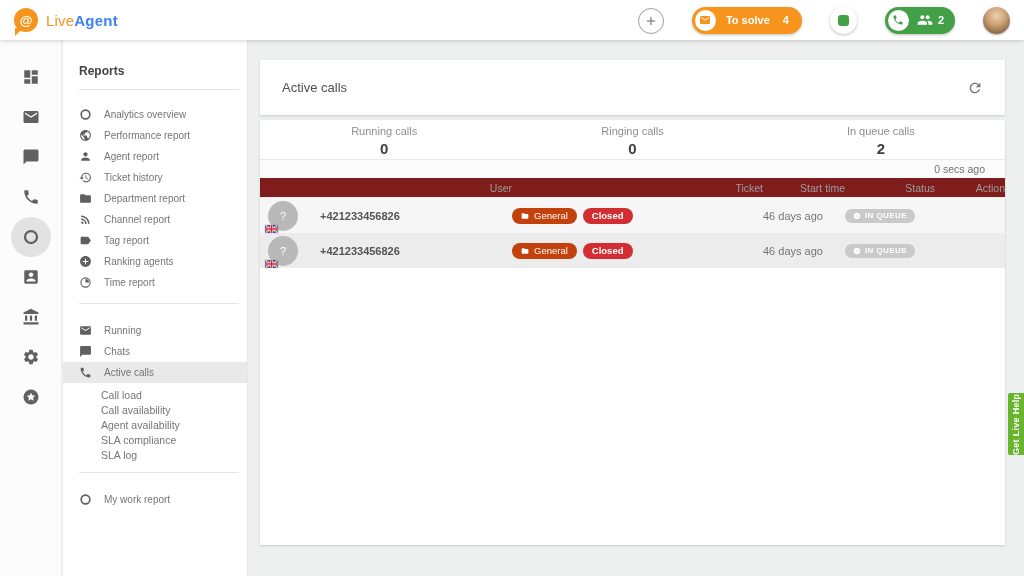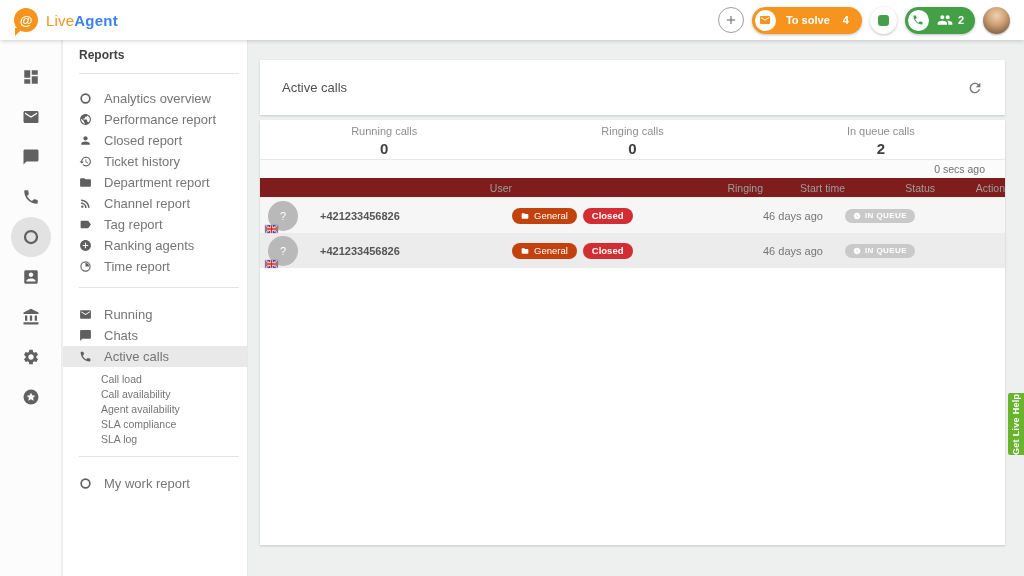--- a/index.html
+++ b/index.html
@@ -11,21 +11,21 @@
             box-shadow:0 1px 4px rgba(0,0,0,.18); z-index:30; display:flex; align-items:center;
             justify-content:space-between; padding:0 14px; }
   .brand { display:flex; align-items:center; gap:8px; }
   .logo-bubble { width:24px; height:24px; background:#f7941e; border-radius:50%; position:relative;
                  color:#fff; font-weight:bold; font-size:13px; display:flex; align-items:center; justify-content:center; }
   .logo-bubble::after { content:""; position:absolute; left:1px; bottom:-4px;
                  border:4px solid transparent; border-top-color:#f7941e; border-left-color:#f7941e; }
   .brand-text { font-size:15px; letter-spacing:.2px; }
   .brand-live { color:#f7941e; }
   .brand-agent { color:#3b82f6; font-weight:bold; }
-  .header-actions { display:flex; align-items:center; gap:8px; }
+  .header-actions { display:flex; align-items:flex-end; gap:28px; }
   .add-btn { width:26px; height:26px; border-radius:50%; border:1.5px solid #9e9e9e; color:#757575;
              display:flex; align-items:center; justify-content:center; background:#fff; cursor:pointer; }
   .add-btn .micon { width:14px; height:14px; }
   .pill { height:27px; border-radius:14px; display:flex; align-items:center; color:#fff;
           font-size:11px; font-weight:bold; cursor:pointer; box-shadow:0 1px 3px rgba(0,0,0,.25); }
   .pill .circ { width:21px; height:21px; background:#fff; border-radius:50%; display:flex;
                 align-items:center; justify-content:center; margin-left:3px; flex:none; }
   .circ .micon { width:12px; height:12px; }
   .tosolve { background:#f7941e; padding-right:13px; }
   .tosolve .circ { color:#f7941e; }
@@ -45,25 +45,25 @@
   
   .rail { position:absolute; left:0; top:40px; bottom:0; width:62px; background:#fcfcfc;
           border-right:1px solid #ececec; padding-top:17px; display:flex; flex-direction:column; align-items:center; z-index:5; }
   .rail-item { width:40px; height:40px; display:flex; align-items:center; justify-content:center;
                color:#616161; cursor:pointer; border-radius:50%; flex:none; }
   .rail-item .micon { width:18px; height:18px; }
   .rail-item.active { background:#e2e2e2; }
 
   
   .menu { position:absolute; left:63px; top:40px; bottom:0; width:185px; background:#fff;
-          border-right:1px solid #e7e7e7; padding-top:8px; z-index:4; }
+          border-right:1px solid #e7e7e7; padding-top:24px; z-index:4; }
   .menu-title { padding-left:16px; font-size:12px; font-weight:bold; color:#424242; }
   .menu-divider { height:1px; background:#e4e4e4; margin:11px 8px 14px 16px; }
   .menu-divider.mid { margin:10px 8px 16px 16px; }
-  .menu-item { height:21px; display:flex; align-items:center; padding-left:16px; font-size:13px;
+  .menu-item { height:21px; display:flex; align-items:center; padding-left:16px; font-size:10px;
                color:#757575; cursor:pointer; white-space:nowrap; }
   .menu-item .micon { width:13px; height:13px; margin-right:12px; color:#5f5f5f; flex:none; }
   .menu-item.active { background:#e9e9e9; }
   .menu-sub { height:15px; display:flex; align-items:center; padding-left:38px; font-size:10.5px;
               color:#757575; cursor:pointer; white-space:nowrap; }
   .menu-sub.first { margin-top:4px; }
   .micon svg { display:block; width:100%; height:100%; }
 
   
   .main { position:absolute; left:248px; top:40px; right:0; bottom:0; background:#eef0ef; }
@@ -247,21 +247,21 @@
         </svg>
       </span>
       <span>Performance report</span>
     </div>
   <div class="menu-item">
       <span class="micon">
         <svg viewBox="0 0 24 24" fill="currentColor">
           <path d="M12 12c2.21 0 4-1.79 4-4s-1.79-4-4-4-4 1.79-4 4 1.79 4 4 4zm0 2c-2.67 0-8 1.34-8 4v2h16v-2c0-2.66-5.33-4-8-4z"></path>
         </svg>
       </span>
-      <span>Closed report</span>
+      <span>Agent report</span>
     </div>
   <div class="menu-item">
       <span class="micon">
         <svg viewBox="0 0 24 24" fill="currentColor">
           <path d="M13 3c-4.97 0-9 4.03-9 9H1l3.89 3.89.07.14L9 12H6c0-3.87 3.13-7 7-7s7 3.13 7 7-3.13 7-7 7c-1.93 0-3.68-.79-4.94-2.06l-1.42 1.42C8.27 19.99 10.51 21 13 21c4.97 0 9-4.03 9-9s-4.03-9-9-9zm-1 5v5l4.28 2.54.72-1.21-3.5-2.08V8H12z"></path>
         </svg>
       </span>
       <span>Ticket history</span>
     </div>
   <div class="menu-item">
@@ -375,21 +375,21 @@
       <div class="stat">
         <div class="stat-label">In queue calls</div>
         <div class="stat-value">2</div>
       </div>
     </div>
 
     <div class="updated">0 secs ago</div>
 
     <div class="grid-row thead">
       <div>User</div>
-      <div>Ringing</div>
+      <div>Ticket</div>
       <div>Start time</div>
       <div>Status</div>
       <div>Action</div>
     </div>
 
     <div class="grid-row trow odd">
       <div class="user-cell">
         <div class="avatar-q">
             <span>?</span>
           <span class="flag micon">

